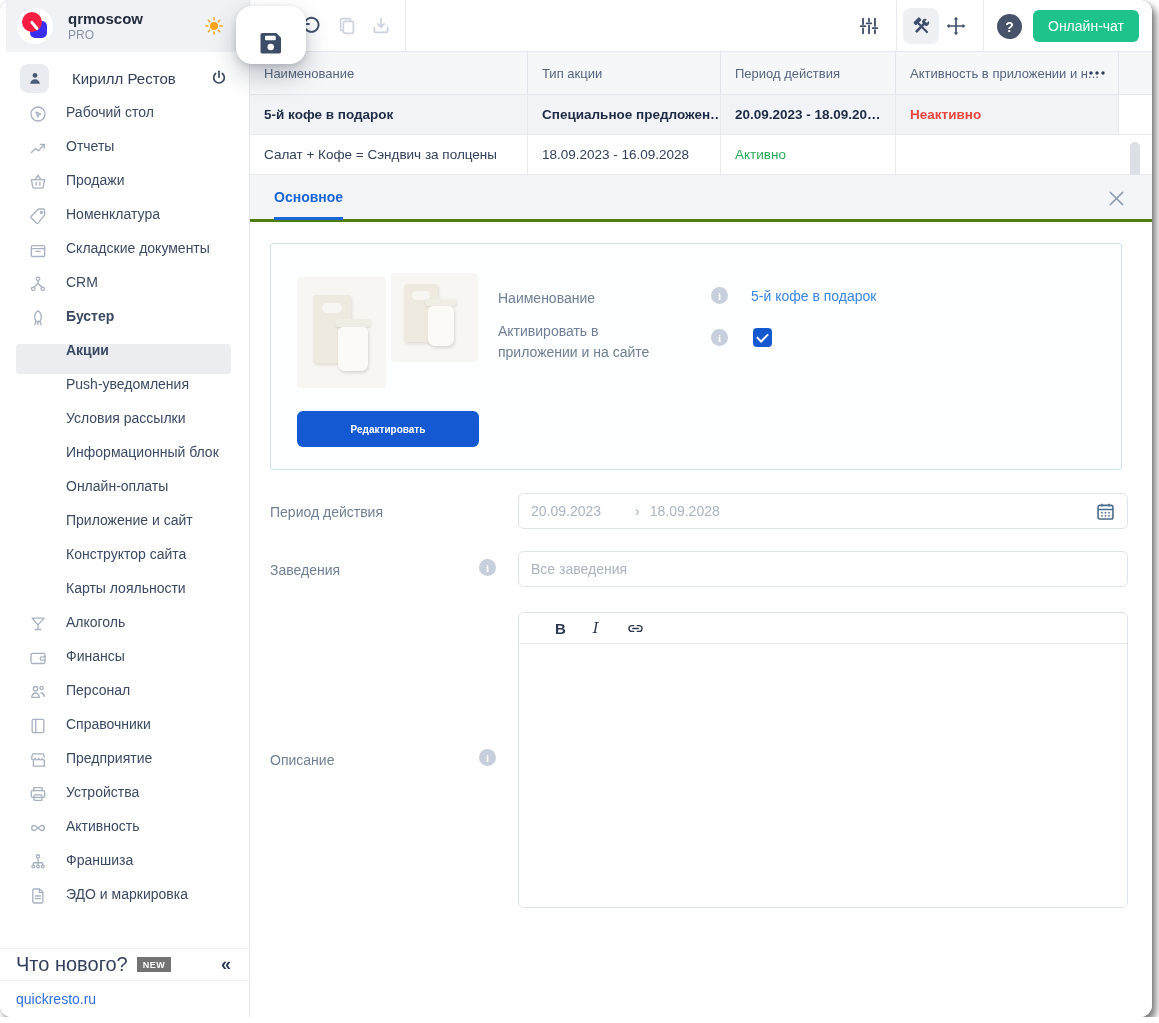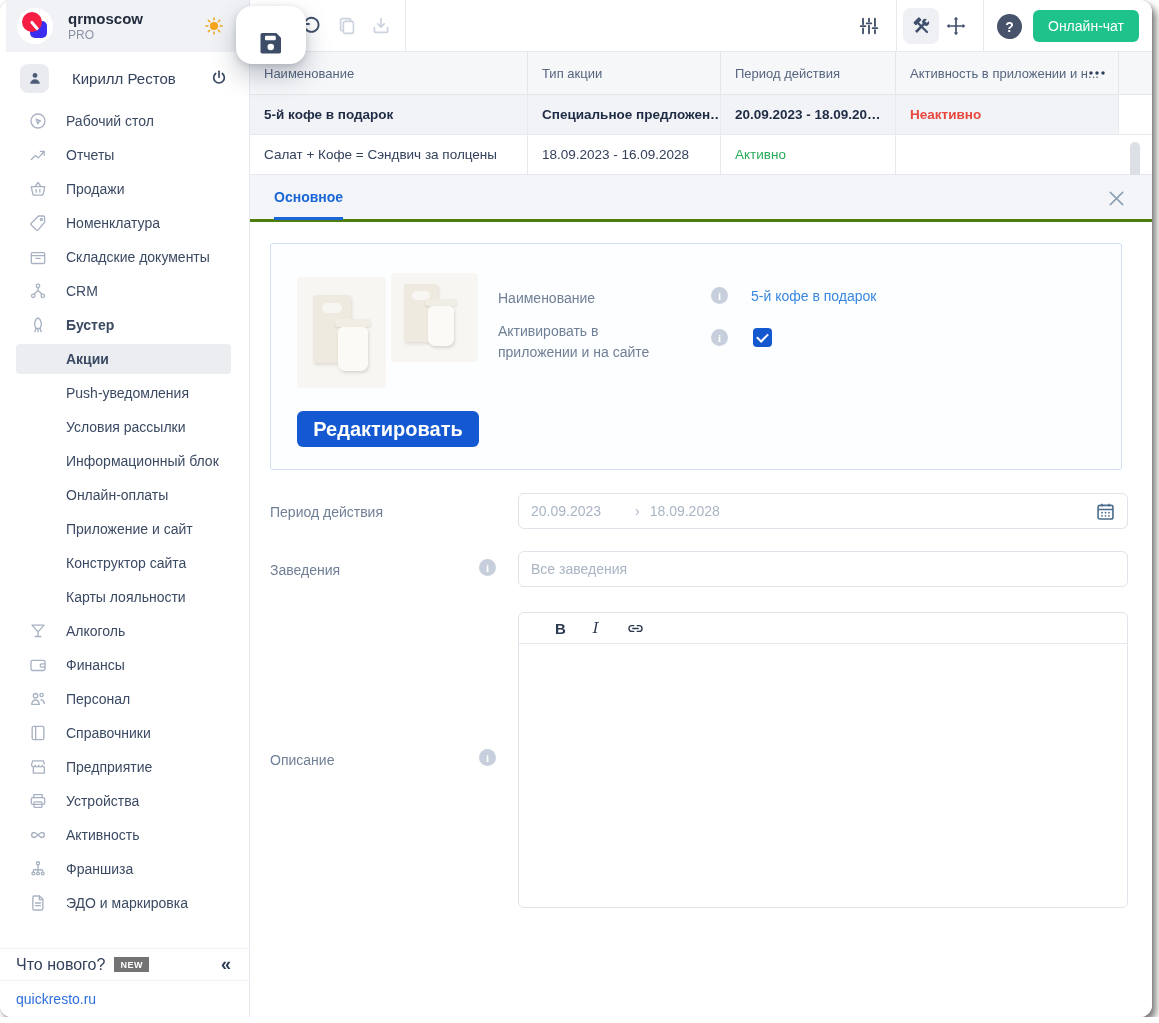--- a/index.html
+++ b/index.html
@@ -20,32 +20,32 @@
   .brand-plan{font-size:12px;color:#8a93a5;line-height:1.2;}
   .sun{position:absolute;right:24px;top:15px;width:22px;height:22px;}
 
   .user-row{position:absolute;top:52px;left:0;right:0;height:52px;display:flex;align-items:center;}
   .avatar{width:29px;height:29px;border-radius:8px;background:#e9ebf1;margin-left:20px;display:flex;align-items:center;justify-content:center;flex:none;}
   .avatar svg{width:18px;height:18px;}
   .user-name{margin-left:23px;font-size:15px;color:#33415c;}
   .power{position:absolute;right:20px;top:16px;width:20px;height:20px;cursor:pointer;}
 
   nav{position:absolute;top:104px;left:0;right:0;}
-  .nav-item{position:relative;height:34px;display:flex;align-items:center;cursor:pointer;}
+  .nav-item{position:relative;height:34px;display:flex;align-items:flex-start;cursor:pointer;}
   .nav-item .bgpill{position:absolute;left:16px;right:18px;top:2px;bottom:2px;border-radius:4px;background:transparent;}
   .nav-item.active .bgpill{background:#ebedf1;}
   .nav-ic{position:absolute;left:28px;width:20px;height:20px;}
   .nav-ic svg{width:20px;height:20px;display:block;}
   .nav-label{position:relative;margin-left:66px;font-size:14px;color:#3b4a63;white-space:nowrap;}
   .nav-item.bold .nav-label{font-weight:bold;}
   .nav-item.active .nav-label{font-weight:bold;}
 
   .side-footer{position:absolute;bottom:0;left:0;right:0;background:#fff;}
   .wn-row{height:32px;border-top:1px solid #eef0f4;display:flex;align-items:center;padding-left:16px;position:relative;}
-  .wn-label{font-size:16px;color:#33415c;}
+  .wn-label{font-size:20px;color:#33415c;}
   .badge{background:#737373;color:#fff;font-size:9px;font-weight:bold;padding:3px 6px 2px;border-radius:0;margin-left:9px;letter-spacing:.5px;}
   .collapse{position:absolute;right:18px;top:5px;font-size:18px;font-weight:bold;color:#2c3b55;cursor:pointer;}
   .site-row{height:37px;border-top:1px solid #eef0f4;display:flex;align-items:center;padding-left:16px;}
   .site-link{font-size:14px;color:#2f6fdd;text-decoration:none;cursor:pointer;}
 
   
   .topbar{position:absolute;left:250px;right:0;top:0;height:52px;background:#fff;border-bottom:1px solid #e5e8ee;}
   .tb-ic{position:absolute;top:15px;width:22px;height:22px;cursor:pointer;}
   .tb-ic svg{width:22px;height:22px;display:block;}
   .vdiv{position:absolute;top:0;bottom:0;width:1px;background:#e8eaf0;}
@@ -90,21 +90,21 @@
   .carrier .hole{position:absolute;background:#f7f6f3;border-radius:6px;}
   .cuplid{position:absolute;background:#f0ede4;border-radius:3px;box-shadow:0 1px 2px rgba(120,110,90,.2);}
   .cup{position:absolute;background:#fbfaf6;border-radius:5px 5px 7px 7px;box-shadow:1px 2px 3px rgba(120,110,90,.22);}
 
   .fld-label{position:absolute;font-size:14px;color:#6f7f95;line-height:1.5;}
   .info-ic{position:absolute;width:17px;height:17px;border-radius:50%;background:#c6cfdb;color:#fff;font-size:11px;font-weight:bold;font-family:"Liberation Serif","DejaVu Serif",serif;display:flex;align-items:center;justify-content:center;}
   .name-value{position:absolute;left:480px;top:44px;font-size:14px;color:#3987e0;cursor:pointer;}
   .checkbox{position:absolute;left:482px;top:84px;width:19px;height:19px;background:#1458d0;border-radius:4px;cursor:pointer;}
   .checkbox::after{content:'';position:absolute;left:4px;top:4.5px;width:9px;height:5px;border-left:2px solid #fff;border-bottom:2px solid #fff;transform:rotate(-45deg);}
   .edit-btn{position:absolute;left:26px;top:167px;width:182px;height:36px;background:#1459d2;color:#fff;border:none;border-radius:6px;
-            font-size:20px;font-weight:bold;cursor:pointer;font-family:inherit;}
+            font-size:10px;font-weight:bold;cursor:pointer;font-family:inherit;}
 
   .input{position:absolute;left:268px;right:24px;border:1px solid #dfe3ea;border-radius:6px;background:#fff;}
   .input.period{top:271px;height:36px;display:flex;align-items:center;}
   .date-txt{font-size:14px;color:#a9b4c4;}
   .date-from{margin-left:12px;width:104px;}
   .chev{font-size:14px;color:#a9b4c4;margin-right:10px;}
   .cal-ic{position:absolute;right:11px;top:7px;width:21px;height:21px;cursor:pointer;}
   .input.venues{top:329px;height:36px;}
   .input.venues input{width:100%;height:100%;border:none;outline:none;background:transparent;padding:0 12px;font-size:14px;color:#33415c;font-family:inherit;border-radius:6px;}
   .input.venues input::placeholder{color:#a9b4c4;}

